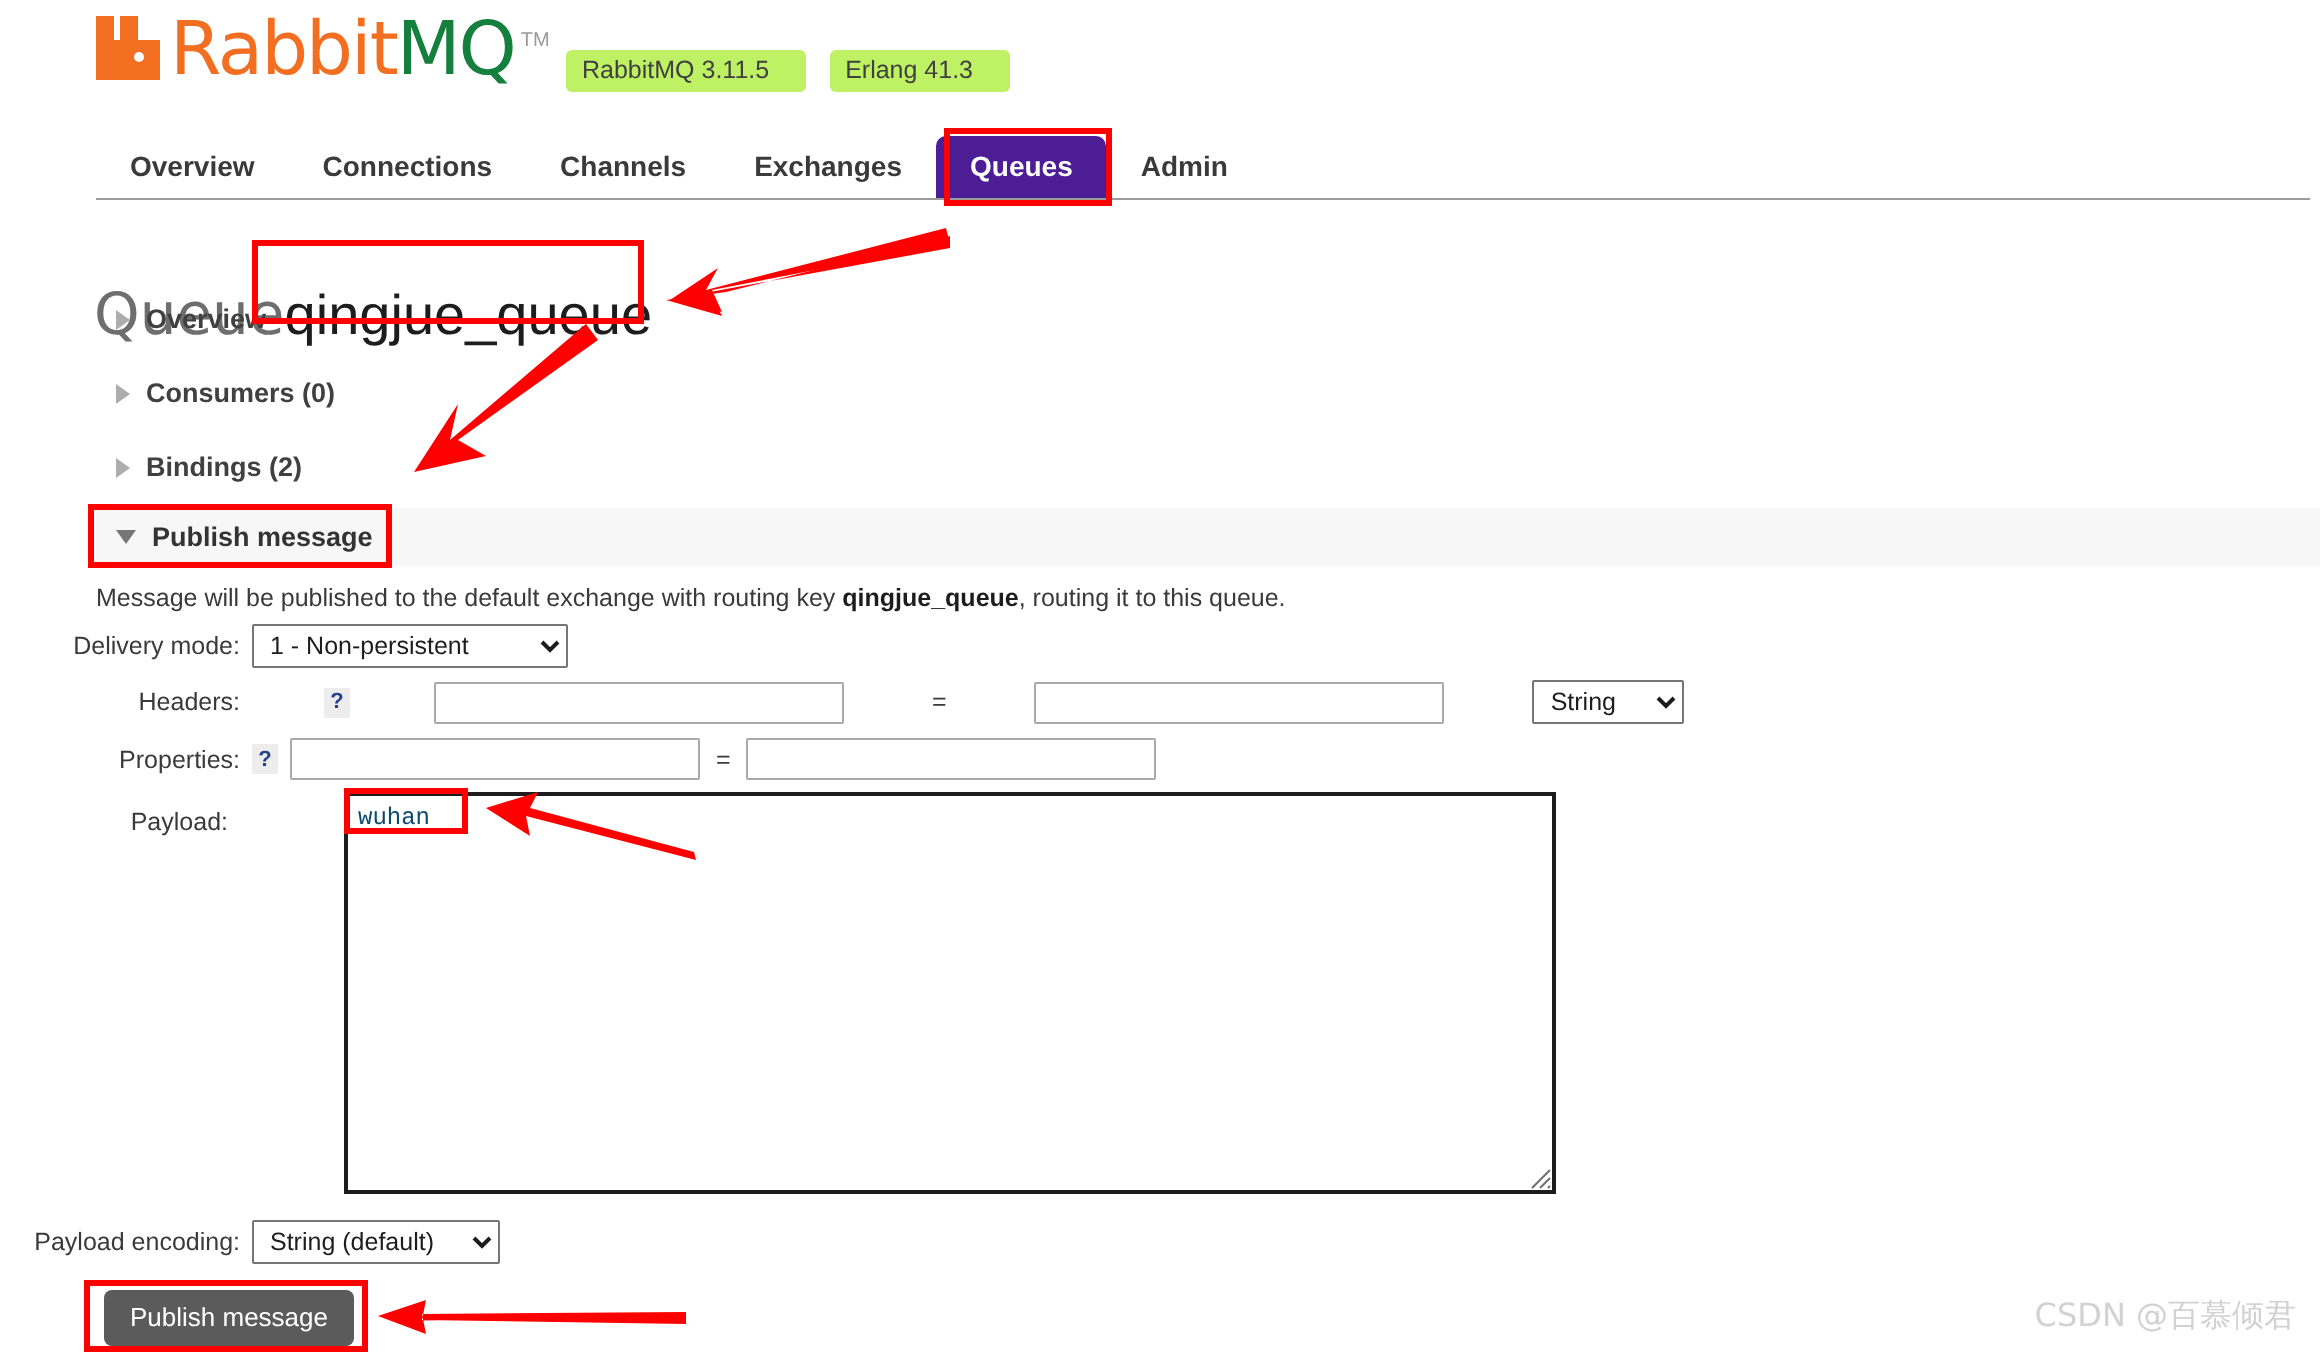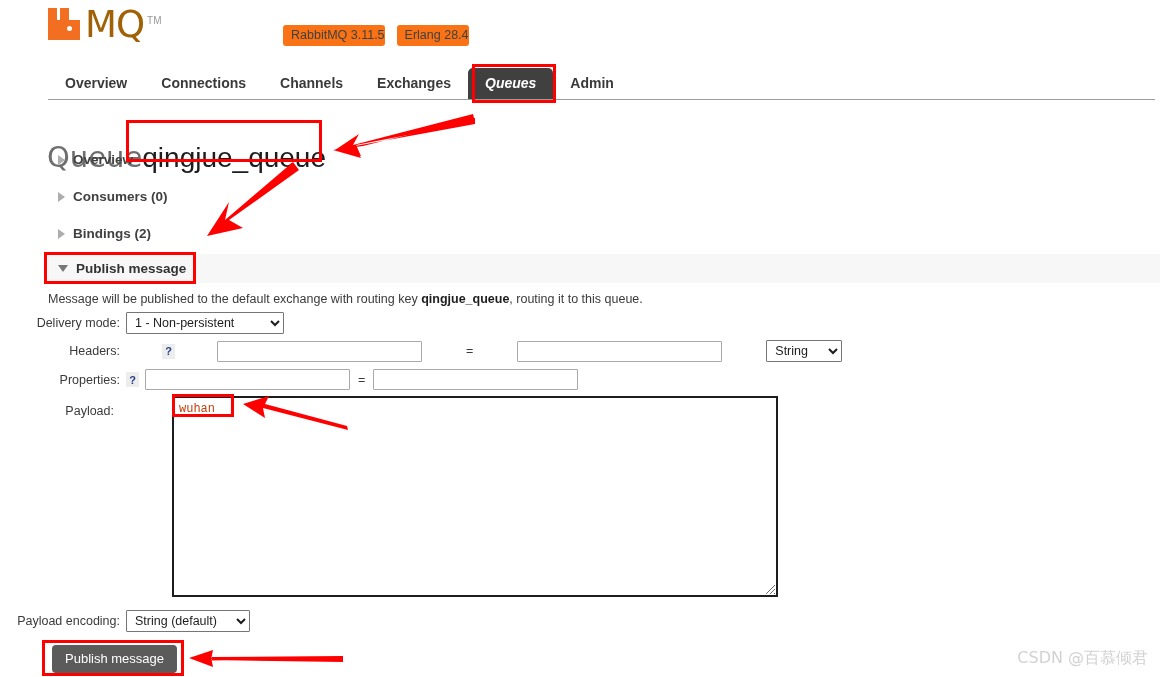--- a/index.html
+++ b/index.html
@@ -66,43 +66,43 @@
   .logo-word-a {
     font-size: 37px;
     line-height: 38px;
     color: #f26f21;
     letter-spacing: -1px;
     font-family: "DejaVu Sans", sans-serif;
   }
   .logo-word-b {
     font-size: 37px;
     line-height: 38px;
-    color: #a16207;
+    color: #15803d;
     letter-spacing: -1px;
     font-family: "DejaVu Sans", sans-serif;
   }
   .logo-tm {
     font-size: 10px;
     color: #9a9a9a;
     margin-left: 3px;
     margin-bottom: 18px;
     font-family: "Liberation Sans", sans-serif;
   }
   .version-badges {
     position: absolute;
     left: 283px;
     top: 25px;
     display: flex;
     gap: 12px;
   }
   .version-badge {
-    background: #f97316;
+    background: #bef264;
     color: #404040;
     font-size: 12.5px;
-    padding: 3px 0 4px 8px;
+    padding: 3px 18px 4px 8px;
     border-radius: 3px;
     white-space: nowrap;
   }
 
   
   #nav {
     position: absolute;
     left: 48px;
     top: 68px;
     width: 1107px;
@@ -115,24 +115,23 @@
   .nav-tab {
     font-size: 14px;
     font-weight: bold;
     color: #3a3a3a;
     padding: 7px 17px 8px 17px;
     cursor: pointer;
     white-space: nowrap;
     line-height: 16px;
   }
   .nav-tab.active {
-    background: #404040;
+    background: #4c1d95;
     color: #ffffff;
     border-radius: 5px 5px 0 0;
-    font-style: italic;
   }
 
   
   #page-title {
     position: absolute;
     left: 47px;
     top: 118px;
     font-size: 29px;
     color: #6e6e6e;
     font-family: "DejaVu Sans", sans-serif;
@@ -286,21 +285,21 @@
     position: absolute;
     left: 172px;
     top: 396px;
     width: 606px;
     height: 201px;
     border: 2px solid #1d1d1d;
     background: #ffffff;
     box-sizing: border-box;
     font-family: "Liberation Mono", monospace;
     font-size: 12px;
-    color: #c2410c;
+    color: #0c4a6e;
     padding: 4px 5px;
     resize: none;
     line-height: 14px;
     overflow: hidden;
   }
   #payload-resize {
     position: absolute;
     left: 765px;
     top: 584px;
     width: 11px;
@@ -362,27 +361,28 @@
 
 <div id="header">
 
   <div id="logo-block">
     <span class="rabbit-icon">
       <span class="rabbit-ear-l"></span>
       <span class="rabbit-ear-r"></span>
       <span class="rabbit-body"></span>
       <span class="rabbit-eye"></span>
     </span>
+    <span class="logo-word-a">Rabbit</span>
     <span class="logo-word-b">MQ</span>
     <span class="logo-tm">TM</span>
   </div>
 
   <div class="version-badges">
     <span class="version-badge">RabbitMQ 3.11.5</span>
-    <span class="version-badge">Erlang 28.4</span>
+    <span class="version-badge">Erlang 41.3</span>
   </div>
 
 </div>
 
 <div id="nav">
   <div class="nav-tab">Overview</div>
   <div class="nav-tab">Connections</div>
   <div class="nav-tab">Channels</div>
   <div class="nav-tab">Exchanges</div>
   <div class="nav-tab active">Queues</div>

